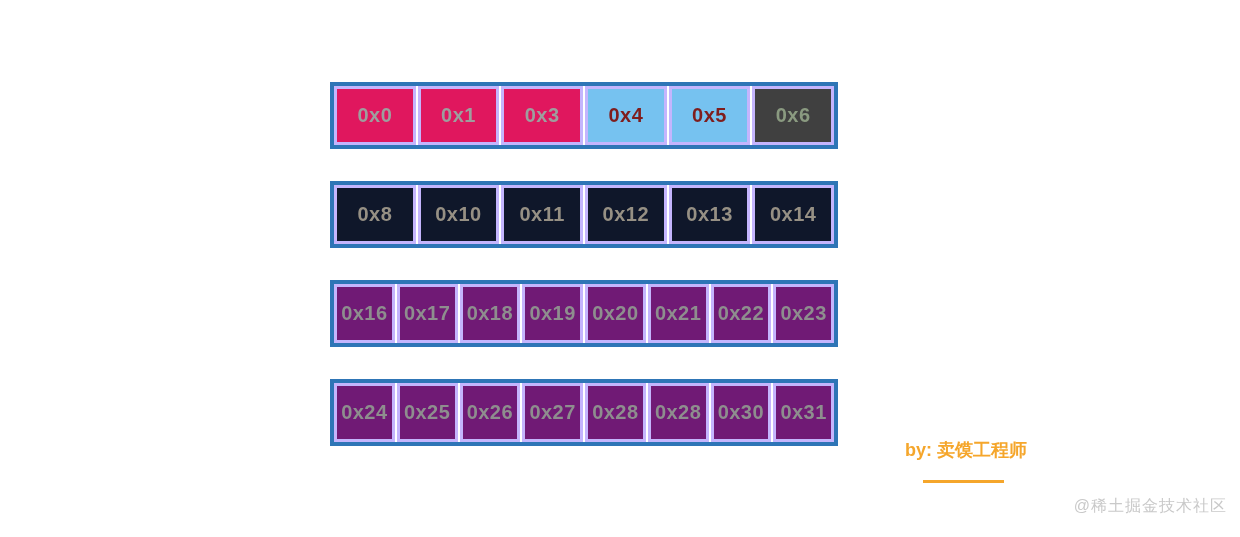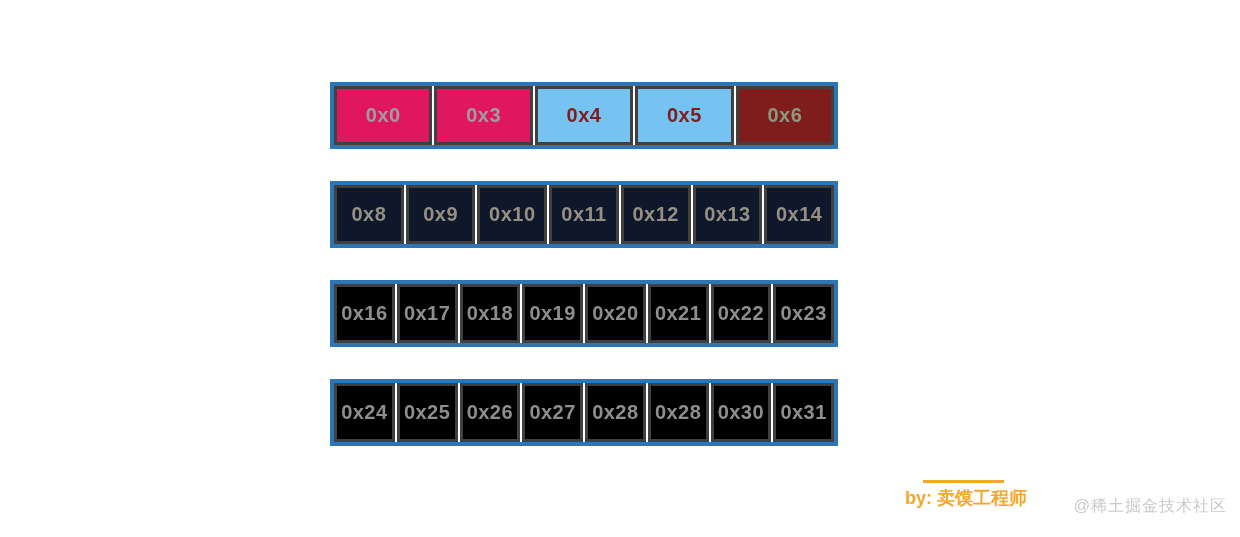--- a/index.html
+++ b/index.html
@@ -26,45 +26,44 @@
     height: 67px;
     margin-bottom: 32px;
     border: 4px solid #2E75B6;
     background: #ffffff;
     display: flex;
     gap: 2px;
   }
   .mem-cell {
     box-sizing: border-box;
     flex: 1 1 0;
-    border: 3px solid #404040;
+    border: 3px solid #c4b5fd;
     display: flex;
     align-items: center;
     justify-content: center;
     font-size: 20px;
     font-weight: bold;
     color: #8E8E8E;
     letter-spacing: 0.5px;
     background: #ffffff;
   }
   .mem-cell[data-color="pink"]   { background: #E0175E; color: #9e9e9e; }
   .mem-cell[data-color="blue"]   { background: #76C2F0; color: #7f1d1d; }
-  .mem-cell[data-color="green"]  { background: #7f1d1d; color: #8a9a80; }
+  .mem-cell[data-color="green"]  { background: #404040; color: #8a9a80; }
   .mem-cell[data-color="yellow"] { background: #0f172a; color: #969084; }
-  .mem-cell[data-color="white"]  { background: #000000; color: #8E8E8E; }
+  .mem-cell[data-color="white"]  { background: #701a75; color: #8E8E8E; }
 
   .author-credit {
     position: absolute;
     left: 905px;
     top: 438px;
     font-size: 18px;
     font-weight: bold;
     color: #F5A62B;
     white-space: nowrap;
-    margin-top: 48px;
   }
   .author-underline {
     position: absolute;
     left: 923px;
     top: 480px;
     width: 81px;
     height: 3px;
     background: #F5A62B;
   }
   .community-watermark {
@@ -78,28 +77,28 @@
   }
 </style>
 </head>
 <body>
 
 <div class="canvas">
 
   <div class="memory-grid">
       <div class="mem-row">
         <div class="mem-cell" data-color="pink">0x0</div>
+        <div class="mem-cell" data-color="pink">0x1</div>
         <div class="mem-cell" data-color="pink">0x3</div>
         <div class="mem-cell" data-color="blue">0x4</div>
         <div class="mem-cell" data-color="blue">0x5</div>
         <div class="mem-cell" data-color="green">0x6</div>
       </div>
       <div class="mem-row">
         <div class="mem-cell" data-color="yellow">0x8</div>
-        <div class="mem-cell" data-color="yellow">0x9</div>
         <div class="mem-cell" data-color="yellow">0x10</div>
         <div class="mem-cell" data-color="yellow">0x11</div>
         <div class="mem-cell" data-color="yellow">0x12</div>
         <div class="mem-cell" data-color="yellow">0x13</div>
         <div class="mem-cell" data-color="yellow">0x14</div>
       </div>
       <div class="mem-row">
         <div class="mem-cell" data-color="white">0x16</div>
         <div class="mem-cell" data-color="white">0x17</div>
         <div class="mem-cell" data-color="white">0x18</div>

